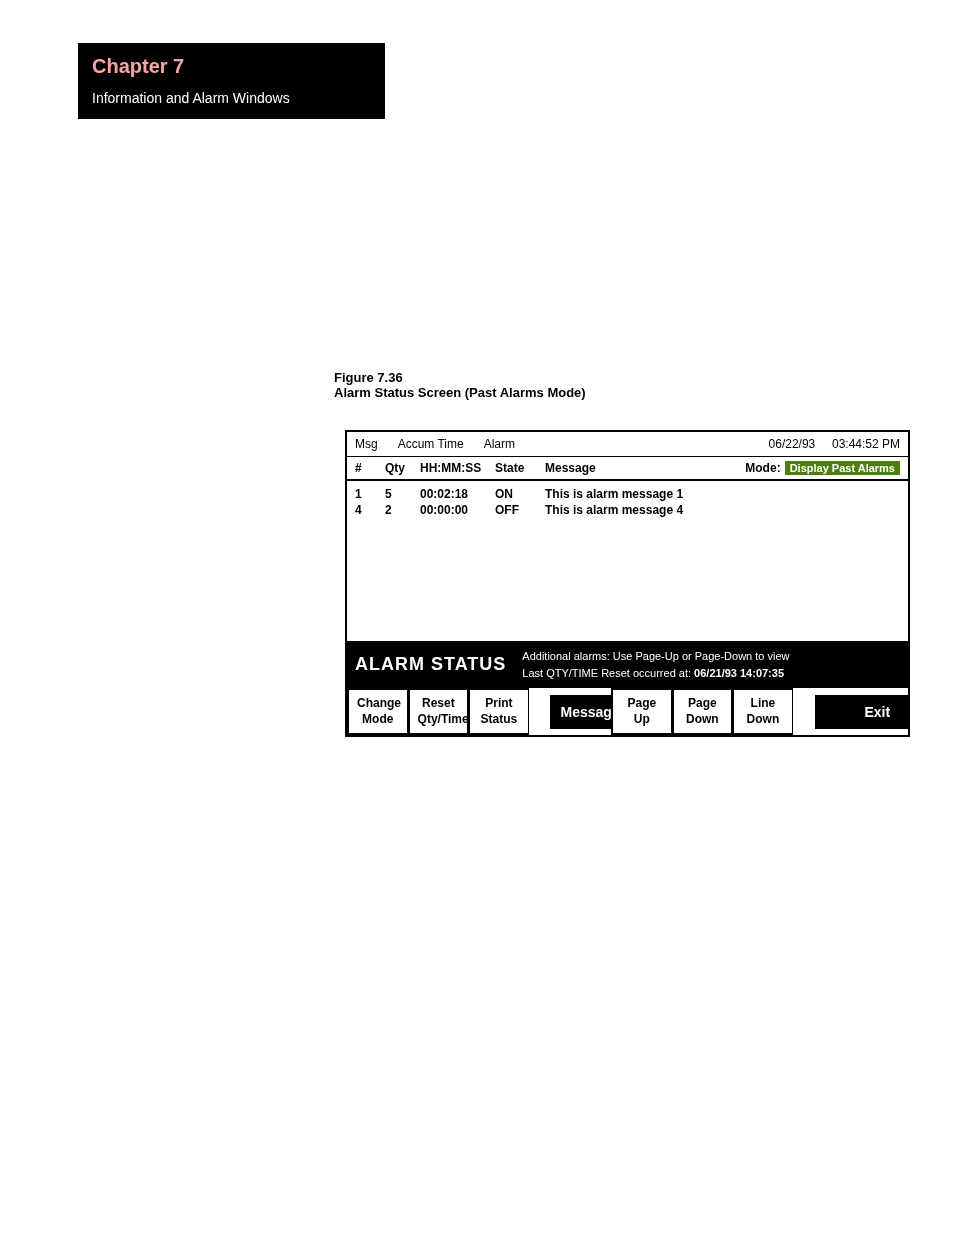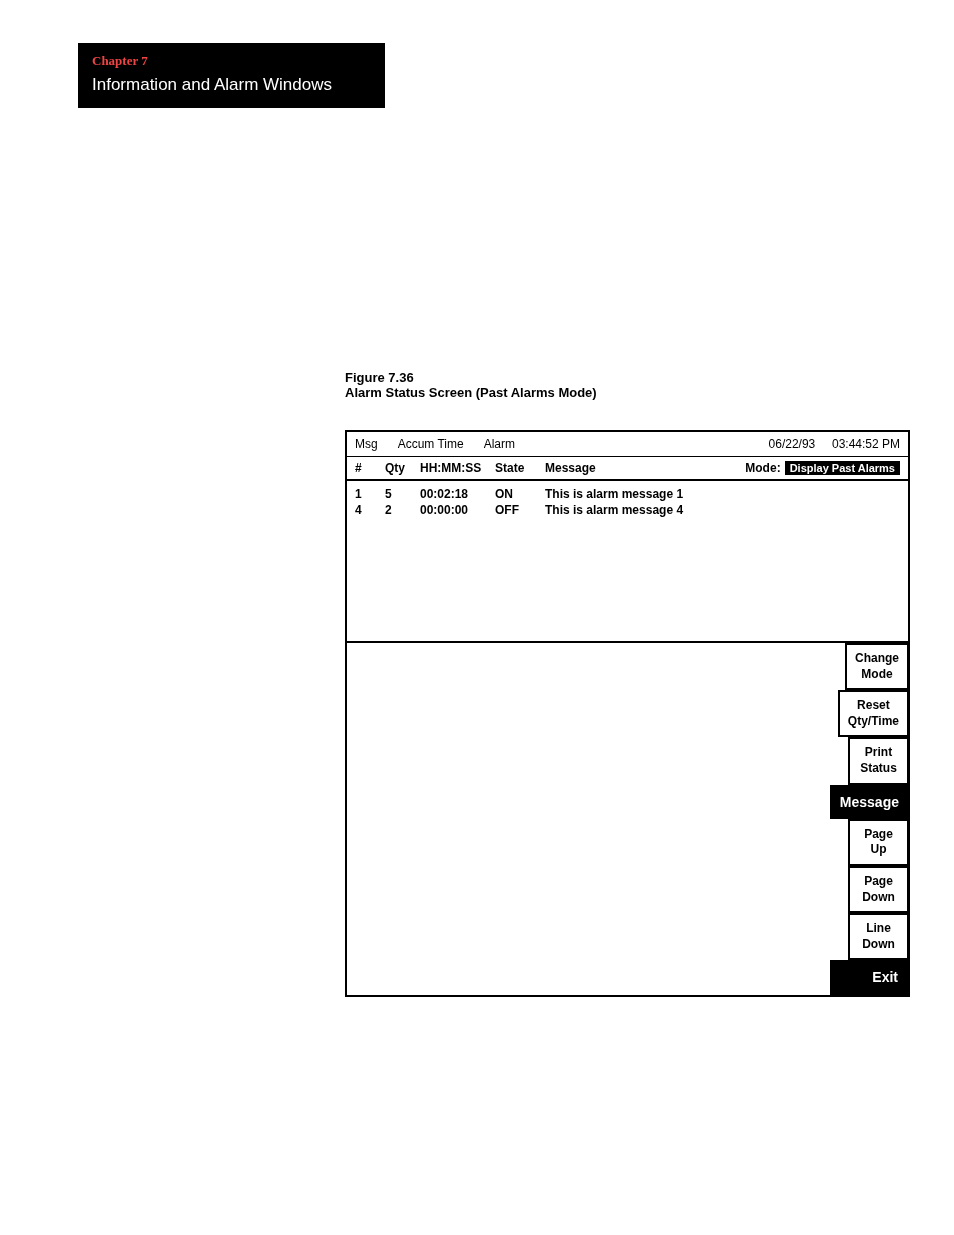--- a/index.html
+++ b/index.html
@@ -14,39 +14,38 @@
     
     .chapter-header {
       position: absolute;
       top: 43px;
       left: 78px;
       width: 307px;
       background: #000000;
       padding: 10px 14px 12px 14px;
     }
     .chapter-title {
-      color: #ef4444;
-      font-size: 13px;
+      color: #fca5a5;
+      font-size: 20px;
       font-weight: bold;
       line-height: 1.3;
-      font-family: Liberation Serif, serif;
     }
     .chapter-subtitle {
       color: #ffffff;
-      font-size: 17px;
+      font-size: 14px;
       font-weight: normal;
       line-height: 1.3;
-      margin-top: 4px;
+      margin-top: 10px;
     }
 
     
     .figure-caption {
       position: absolute;
       top: 370px;
-      left: 345px;
+      left: 334px;
     }
     .figure-label {
       font-size: 13px;
       font-weight: bold;
     }
     .figure-desc {
       font-size: 13px;
       font-weight: bold;
     }
 
@@ -94,21 +93,21 @@
     .col-time { width: 75px; }
     .col-state { width: 50px; }
     .col-message { flex: 1; }
     .col-mode {
       display: flex;
       align-items: flex-end;
       gap: 4px;
       white-space: nowrap;
     }
     .mode-value {
-      background: #000000;
+      background: #4d7c0f;
       color: #fff;
       padding: 1px 5px;
       font-size: 11px;
       font-weight: bold;
     }
 
     
     .data-area {
       min-height: 160px;
       padding: 6px 8px;
@@ -149,24 +148,23 @@
       font-size: 11px;
       line-height: 1.5;
     }
     .status-messages .highlight {
       font-weight: bold;
     }
 
     
     .button-bar {
       display: flex;
-      align-items: flex-end;
+      align-items: center;
       border-top: 2px solid #000;
       background: #ffffff;
-      flex-direction: column;
     }
     .btn {
       border: 2px solid #000;
       background: #ffffff;
       padding: 6px 8px;
       font-size: 12px;
       font-weight: bold;
       text-align: center;
       cursor: pointer;
       min-width: 60px;
@@ -248,20 +246,29 @@
   </div>
       <div class="data-row">
     <span class="data-hash">4</span>
     <span class="data-qty">2</span>
     <span class="data-time">00:00:00</span>
     <span class="data-state">OFF</span>
     <span class="data-message">This is alarm message 4</span>
   </div>
     </div>
 
+  <div class="status-footer">
+    <div class="alarm-status-title">ALARM&nbsp;STATUS</div>
+    <div class="status-messages">
+      <div>Additional alarms:  Use Page-Up or Page-Down to view</div>
+      <div>
+        <span>Last QTY/TIME Reset occurred at: </span><span class="highlight">06/21/93 14:07:35</span>
+      </div>
+    </div>
+  </div>
 
   <div class="button-bar" id="button-bar">
   <div class="btn">Change<br>Mode</div>
       <div class="btn">Reset<br>Qty/Time</div>
       <div class="btn">Print<br>Status</div>
       <div class="btn-spacer"></div>
       <div class="btn btn-history">Message</div>
       <div class="btn">Page<br>Up</div>
       <div class="btn">Page<br>Down</div>
       <div class="btn">Line<br>Down</div>

